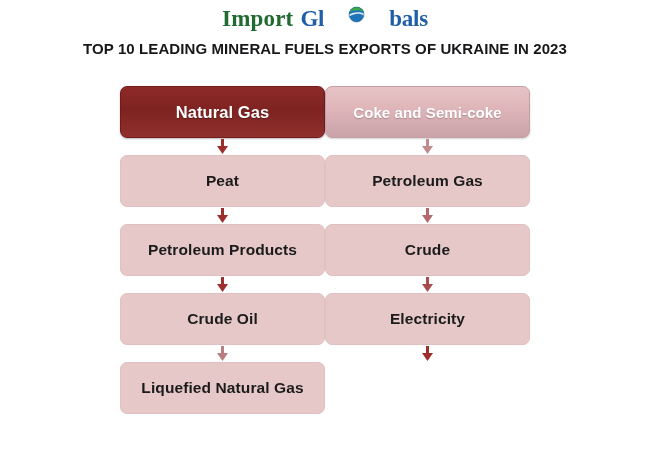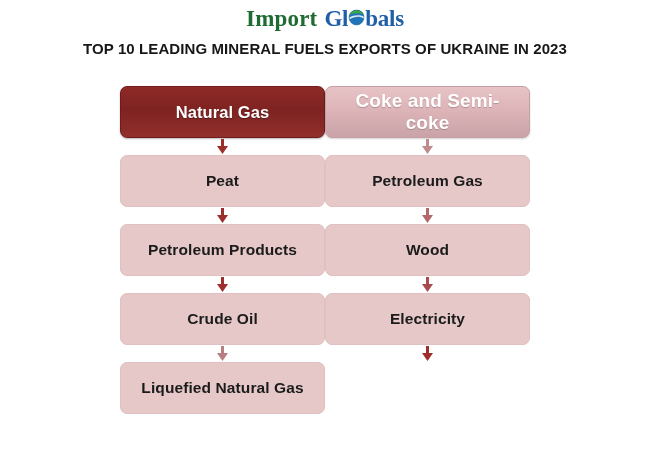--- a/index.html
+++ b/index.html
@@ -35,21 +35,22 @@
     line-height: 1;
   }
   .logo-import {
     color: #1f6b32;
     margin-right: 7px;
   }
   .logo-globals {
     color: #1f5fa8;
     position: relative;
     display: inline-flex;
-    align-items: center;
+    align-items: flex-start;
+    gap: 24px;
   }
   .logo-gl { letter-spacing: -0.3px; }
   .logo-globe {
     width: 17px;
     height: 17px;
     position: relative;
     display: inline-block;
     margin: 0 0px;
     transform: translateY(-1px);
   }
@@ -107,21 +108,21 @@
     box-shadow: 0 1px 2px rgba(0,0,0,0.28);
     text-shadow: 0 1px 1px rgba(0,0,0,0.35);
     font-size: 16.5px;
   }
   .node.head-rose {
     background: linear-gradient(to bottom, #e7c3c6 0%, #dfb6ba 40%, #c9a3a8 100%);
     color: #ffffff;
     border: 1px solid #c3a0a4;
     box-shadow: 0 1px 2px rgba(0,0,0,0.18);
     text-shadow: 0 1px 1px rgba(120,90,92,0.45);
-    font-size: 19px;
+    font-size: 15px;
   }
   .node.plain {
     background: #e6c8c8;
     color: #1b1b1b;
     border: 1px solid #e0c0c0;
   }
 
   
   .arrow {
     height: 17px;
@@ -197,21 +198,21 @@
         <path d="M1 7 L12 7 L6.5 15 Z" fill="#c08b8d"></path>
       </svg>
     </div>
     <div class="node plain">Petroleum Gas</div>
     <div class="arrow">
       <svg width="13" height="16" viewBox="0 0 13 16" aria-hidden="true">
         <rect x="5" y="0" width="3" height="8" fill="#b4686b"></rect>
         <path d="M1 7 L12 7 L6.5 15 Z" fill="#b4686b"></path>
       </svg>
     </div>
-    <div class="node plain">Wood</div>
+    <div class="node plain">Crude</div>
     <div class="arrow">
       <svg width="13" height="16" viewBox="0 0 13 16" aria-hidden="true">
         <rect x="5" y="0" width="3" height="8" fill="#a84b4c"></rect>
         <path d="M1 7 L12 7 L6.5 15 Z" fill="#a84b4c"></path>
       </svg>
     </div>
     <div class="node plain">Electricity</div>
     <div class="arrow">
       <svg width="13" height="16" viewBox="0 0 13 16" aria-hidden="true">
         <rect x="5" y="0" width="3" height="8" fill="#9c2f2c"></rect>

